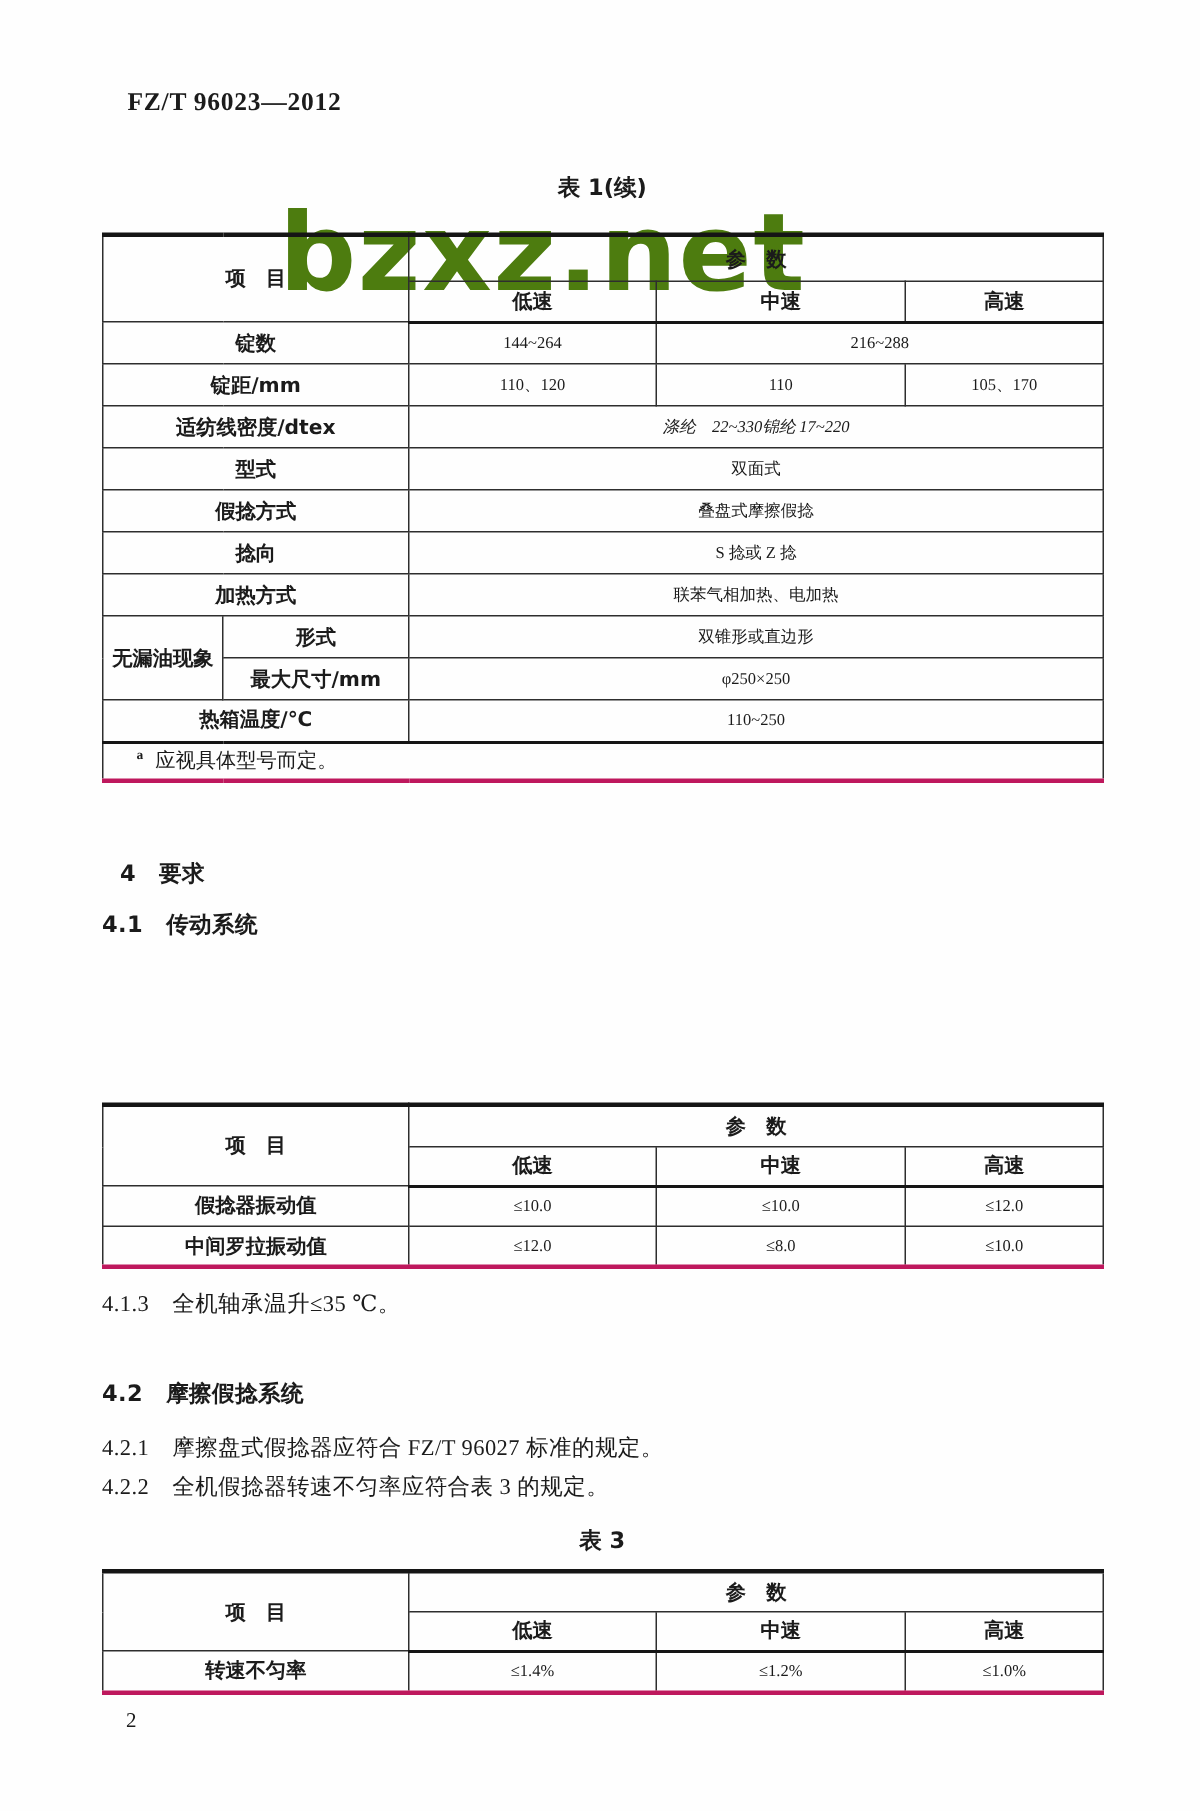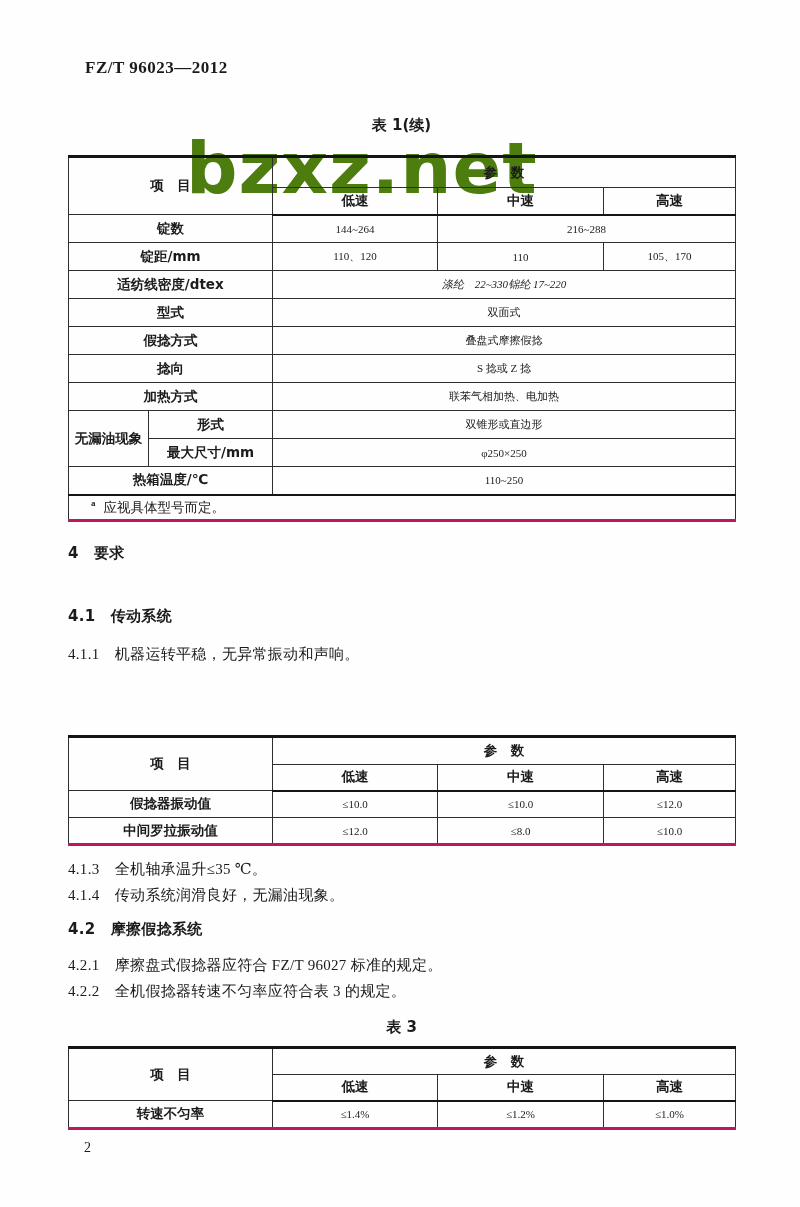--- a/index.html
+++ b/index.html
@@ -60,21 +60,21 @@
     font-size:13.5px; height:26px;
   }
   .fn-sup { font-size:9px; vertical-align:super; margin-right:8px; font-weight:bold; }
   .split { display:flex; justify-content:center; align-items:center;font-style:italic; }
 
   .line { position:absolute; left:68px; font-size:15px; letter-spacing:0.3px; white-space:pre; }
   .hd {
     font-weight:bold; font-size:15px;
     font-family:"DejaVu Sans","Liberation Sans",sans-serif;
   }
-  .s4   { top:544px; }
+  .s4   { top:573px;margin-left:12px; }
   .s41  { top:607px; }
   .s411 { top:645px; }
   .s412 { top:671px; }
   .s413 { top:860px; }
   .s414 { top:886px; }
   .s42  { top:920px; }
   .s421 { top:956px; }
   .s422 { top:982px; }
 
   .pageno { position:absolute; left:84px; top:1140px; font-size:14px; }
@@ -162,21 +162,20 @@
         <tr class="fnote">
           <td colspan="5">
             <sup class="fn-sup">a</sup><span>应视具体型号而定。</span>
           </td>
         </tr>
       </tbody>
     </table>
 
     <div class="line hd s4">4　要求</div>
     <div class="line hd s41">4.1　传动系统</div>
-    <div class="line s411">4.1.1　机器运转平稳，无异常振动和声响。</div>
 
 
     <table class="std t2">
       <colgroup>
         <col style="width:204px">
           <col style="width:165px">
           <col style="width:166px">
           <col style="width:132px">
       </colgroup>
       <tbody>
@@ -198,21 +197,20 @@
         <tr class="r27">
           <td class="b">中间罗拉振动值</td>
           <td>≤12.0</td>
           <td>≤8.0</td>
           <td>≤10.0</td>
         </tr>
       </tbody>
     </table>
 
     <div class="line s413">4.1.3　全机轴承温升≤35 ℃。</div>
-    <div class="line s414">4.1.4　传动系统润滑良好，无漏油现象。</div>
     <div class="line hd s42">4.2　摩擦假捻系统</div>
     <div class="line s421">4.2.1　摩擦盘式假捻器应符合 FZ/T 96027 标准的规定。</div>
     <div class="line s422">4.2.2　全机假捻器转速不匀率应符合表 3 的规定。</div>
 
     <div class="tbl-title t3-cap">
       <span>表 3</span>
     </div>
 
     <table class="std t3">
       <colgroup>

